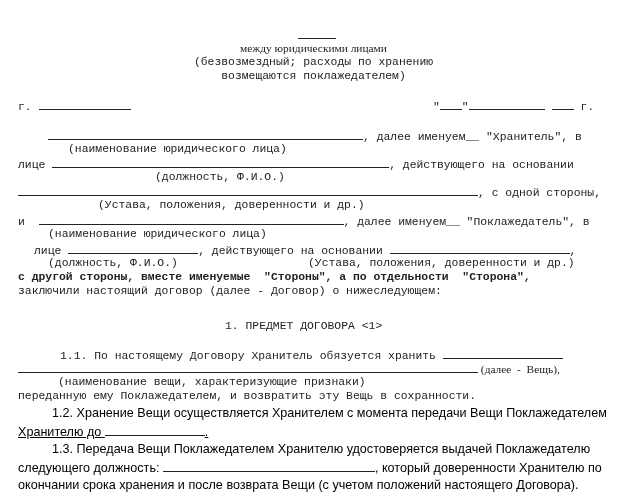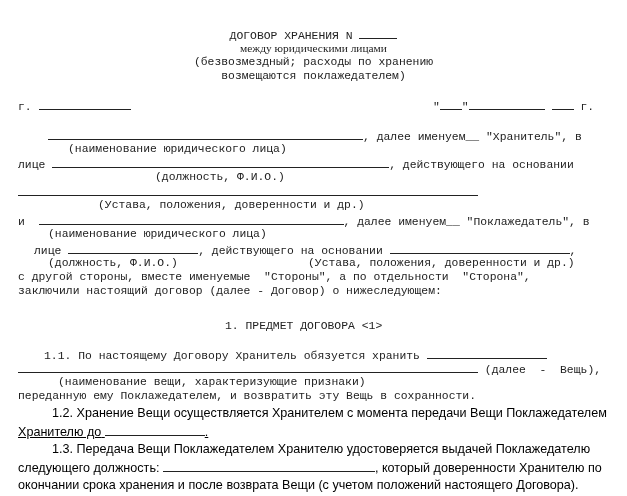--- a/index.html
+++ b/index.html
@@ -6,47 +6,47 @@
     body { width: 627px; height: 496px; position: relative; overflow: hidden; }
     .mono { font-family: "Liberation Mono", "DejaVu Sans Mono", monospace; font-size: 11.4px; color: #222; }
     .sans { font-family: "Liberation Sans", "DejaVu Sans", sans-serif; font-size: 12.6px; color: #000000; }
     .ln { position: absolute; white-space: pre; line-height: 14px; }
     .u { display: inline-block; border-bottom: 1px solid #222; height: 11px; vertical-align: baseline; }
     .c { text-align: center; left: 0; width: 627px; }
   </style>
 </head>
 <body>
 
-<div class="ln mono c" style="top:27px;"><span>ДОГОВОР ХРАНЕНИЯ N</span> <span class="u" style="width:38px;"></span></div>
+<div class="ln mono c" style="top:27px;"> <span class="u" style="width:38px;"></span></div>
 <div class="ln mono c" style="top:41px;font-family:Liberation Serif, serif;">между юридическими лицами</div>
 <div class="ln mono c" style="top:55px;">(безвозмездный; расходы по хранению</div>
 <div class="ln mono c" style="top:69px;">возмещаются поклажедателем)</div>
 
 <div class="ln mono" style="top:98px; left:18px;"><span>г.</span> <span class="u" style="width:92px;"></span></div>
 <div class="ln mono" style="top:98px; left:433px;"><span>"</span><span class="u" style="width:22px;"></span><span>"</span><span class="u" style="width:76px;"></span> <span class="u" style="width:22px;"></span> <span>г.</span></div>
 
 <div class="ln mono" style="top:128px; left:48px;"><span class="u" style="width:315px;"></span><span>, далее именуем__ "Хранитель", в</span></div>
 <div class="ln mono" style="top:142px; left:68px;">(наименование юридического лица)</div>
 <div class="ln mono" style="top:156px; left:18px;"><span>лице</span> <span class="u" style="width:337px;"></span><span>, действующего на основании</span></div>
 <div class="ln mono" style="top:170px; left:155px;">(должность, Ф.И.О.)</div>
-<div class="ln mono" style="top:184px; left:18px;"><span class="u" style="width:460px;"></span></div>
+<div class="ln mono" style="top:184px; left:18px;"><span class="u" style="width:460px;"></span><span>, с одной стороны,</span></div>
 <div class="ln mono" style="top:198px; left:98px;">(Устава, положения, доверенности и др.)</div>
 
 <div class="ln mono" style="top:213px; left:18px;"><span>и</span>  <span class="u" style="width:305px;"></span><span>, далее именуем__ "Поклажедатель", в</span></div>
 <div class="ln mono" style="top:227px; left:48px;">(наименование юридического лица)</div>
 <div class="ln mono" style="top:242px; left:34px;"><span>лице</span> <span class="u" style="width:130px;"></span><span>, действующего на основании</span> <span class="u" style="width:180px;"></span><span>,</span></div>
 <div class="ln mono" style="top:256px; left:48px;">(должность, Ф.И.О.)</div>
 <div class="ln mono" style="top:256px; left:308px;">(Устава, положения, доверенности и др.)</div>
-<div class="ln mono" style="top:270px; left:18px;">с другой стороны, вместе именуемые  "Стороны", а по отдельности  "Сторона",</div>
+<div class="ln mono" style="top:270px; left:18px;font-weight:bold;">с другой стороны, вместе именуемые  "Стороны", а по отдельности  "Сторона",</div>
 <div class="ln mono" style="top:284px; left:18px;">заключили настоящий договор (далее - Договор) о нижеследующем:</div>
 
 <div class="ln mono" style="top:319px; left:225px;">1. ПРЕДМЕТ ДОГОВОРА &lt;1&gt;</div>
 
-<div class="ln mono" style="top:347px; left:44px;text-align:right;"><span>1.1. По настоящему Договору Хранитель обязуется хранить</span> <span class="u" style="width:120px;"></span></div>
-<div class="ln mono" style="top:361px; left:18px;"><span class="u" style="width:460px;"></span> <span>(далее  -  Вещь),</span></div>
+<div class="ln mono" style="top:347px; left:60px;text-align:right;"><span>1.1. По настоящему Договору Хранитель обязуется хранить</span> <span class="u" style="width:120px;"></span></div>
+<div class="ln mono" style="top:361px; left:18px;font-family:Liberation Serif, serif;"><span class="u" style="width:460px;"></span> <span>(далее  -  Вещь),</span></div>
 <div class="ln mono" style="top:375px; left:58px;">(наименование вещи, характеризующие признаки)</div>
 <div class="ln mono" style="top:389px; left:18px;">переданную ему Поклажедателем, и возвратить эту Вещь в сохранности.</div>
 
 <div class="ln sans" style="top:405px; left:52px; line-height:16px;">1.2. Хранение Вещи осуществляется Хранителем с момента передачи Вещи Поклажедателем</div>
 <div class="ln sans" style="top:423px; left:18px; line-height:16px;text-decoration:underline;"><span>Хранителю до</span> <span class="u" style="width:100px; height:12px;"></span><span>.</span></div>
 
 <div class="ln sans" style="top:441px; left:52px; line-height:16px;">1.3. Передача Вещи Поклажедателем Хранителю удостоверяется выдачей Поклажедателю</div>
 <div class="ln sans" style="top:459px; left:18px; line-height:16px;"><span>следующего должность:</span> <span class="u" style="width:212px; height:12px;"></span><span>, который доверенности Хранителю по</span></div>
 <div class="ln sans" style="top:477px; left:18px; line-height:16px;">окончании срока хранения и после возврата Вещи (с учетом положений настоящего Договора).</div>
 

